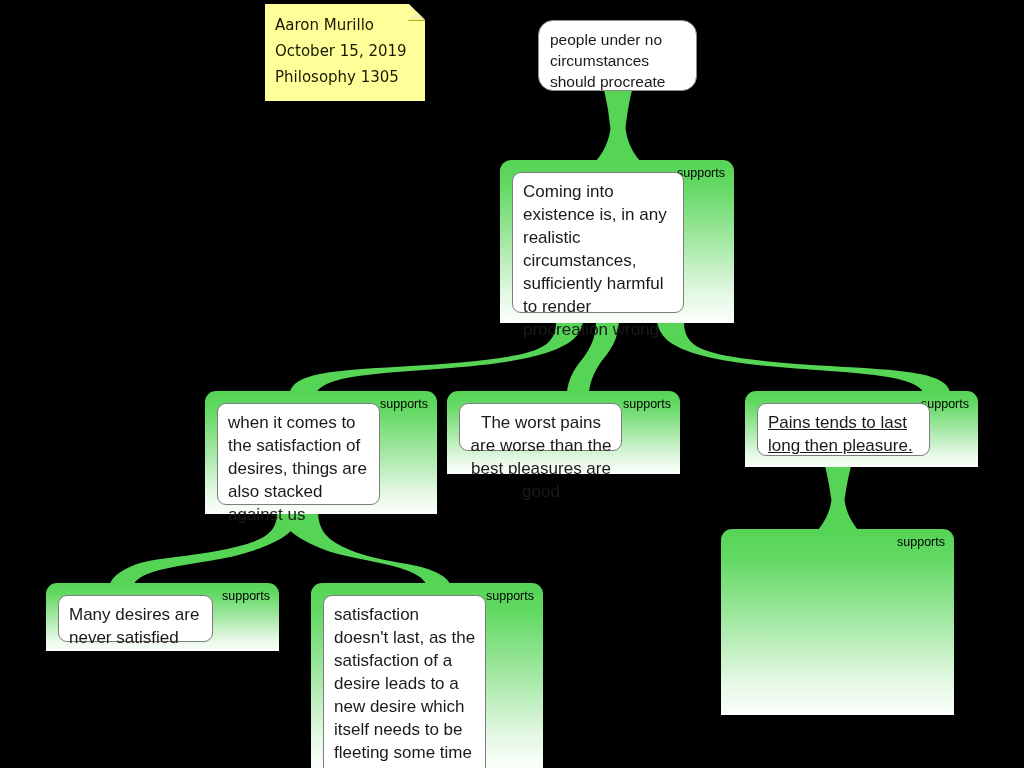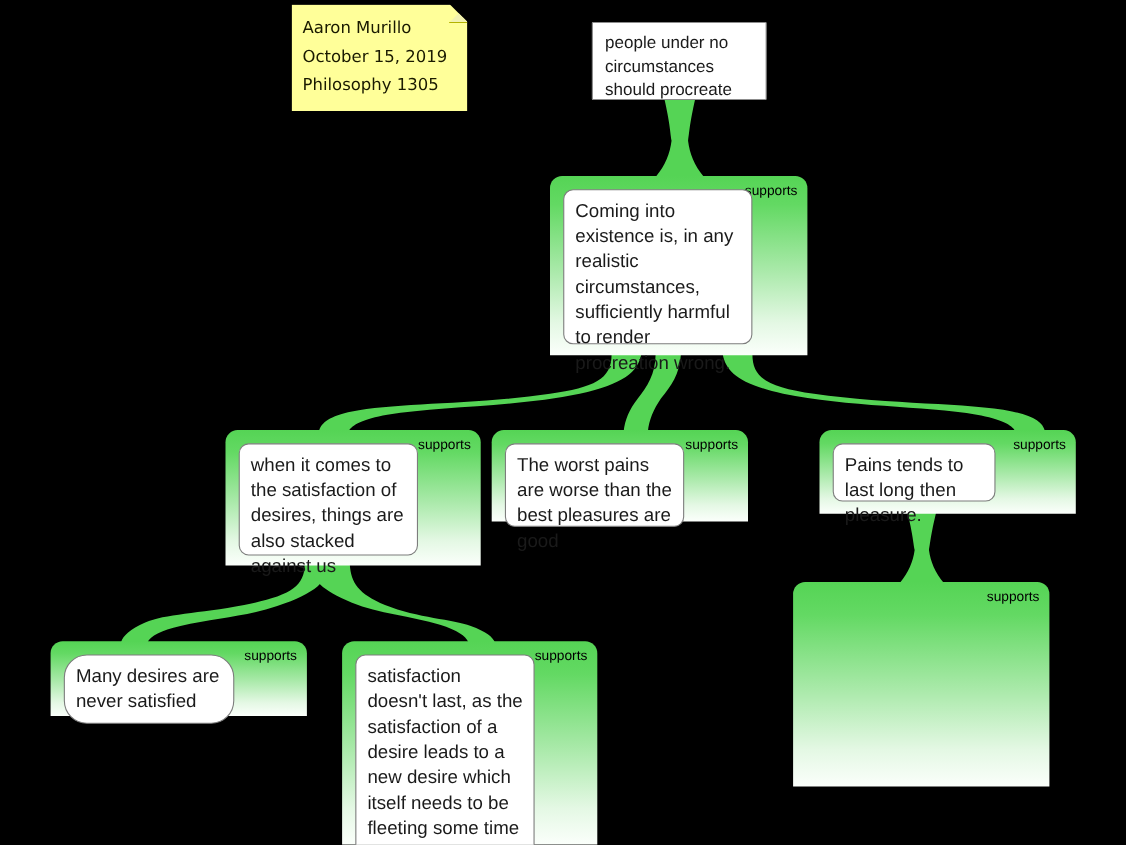--- a/index.html
+++ b/index.html
@@ -58,21 +58,21 @@
   }
   .sticky-line {
     white-space: nowrap;
   }
 
   
   .root-node {
     position: absolute;
     background: #ffffff;
     border: 1px solid #8c8c8c;
-    border-radius: 1px;
+    border-radius: 15px;
     box-sizing: border-box;
     color: #1a1a1a;
     font-size: 15.5px;
     line-height: 1.36;
     padding: 8px 10px 8px 11px;
     font-family: "Liberation Sans", sans-serif;
   }
 
   
   .sup-node {
@@ -200,35 +200,35 @@
 
   <div class="sup-node" style="left:205px; top:391px; width:232px; height:123px;">
     <span class="sup-label">supports</span>
     <div class="sup-card" style="width:163px; height:102px;">
       <span>when it comes to the satisfaction of desires, things are also stacked against us</span>
     </div>
   </div>
 
   <div class="sup-node" style="left:447px; top:391px; width:233px; height:83px;">
     <span class="sup-label">supports</span>
-    <div class="sup-card" style="width:163px; height:76px;">
+    <div class="sup-card" style="width:163px; height:48px;text-align:center;">
       <span>The worst pains are worse than the best pleasures are good</span>
     </div>
   </div>
 
   <div class="sup-node" style="left:745px; top:391px; width:233px; height:76px;">
     <span class="sup-label">supports</span>
-    <div class="sup-card" style="width:148px; height:53px;">
+    <div class="sup-card" style="width:173px; height:53px;text-decoration:underline;">
       <span>Pains tends to last long then pleasure.</span>
     </div>
   </div>
 
   <div class="sup-node" style="left:46px; top:583px; width:233px; height:68px;">
     <span class="sup-label">supports</span>
-    <div class="sup-card" style="width:155px; height:63px;border-radius:21px;">
+    <div class="sup-card" style="width:155px; height:47px;">
       <span>Many desires are never satisfied</span>
     </div>
   </div>
 
   <div class="sup-node" style="left:311px; top:583px; width:232px; height:185px;">
     <span class="sup-label">supports</span>
     <div class="sup-card" style="width:163px; height:183px;">
       <span>satisfaction doesn't last, as the satisfaction of a desire leads to a new desire which itself needs to be fleeting some time in the future.</span>
     </div>
   </div>

